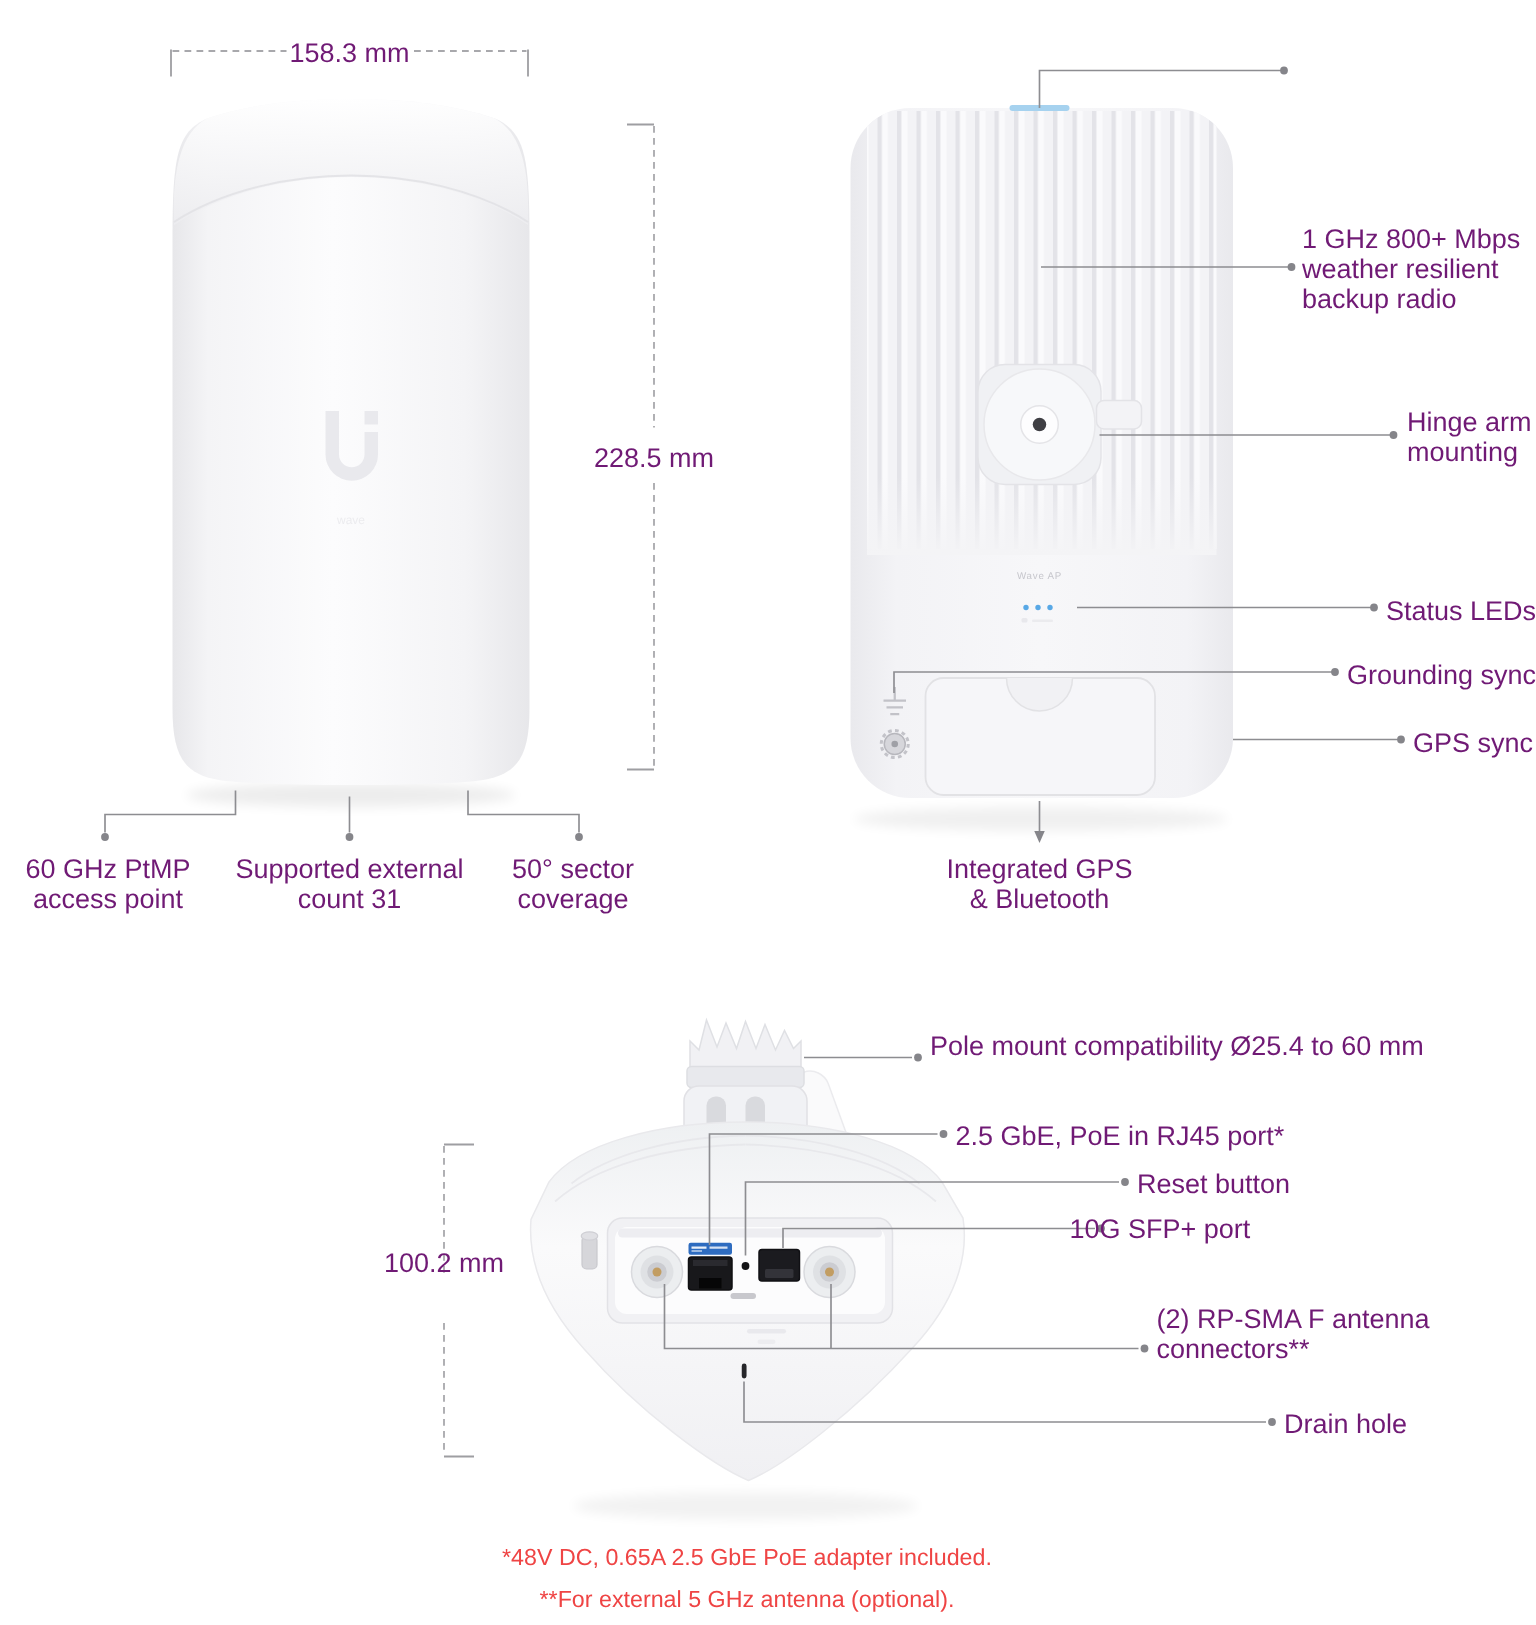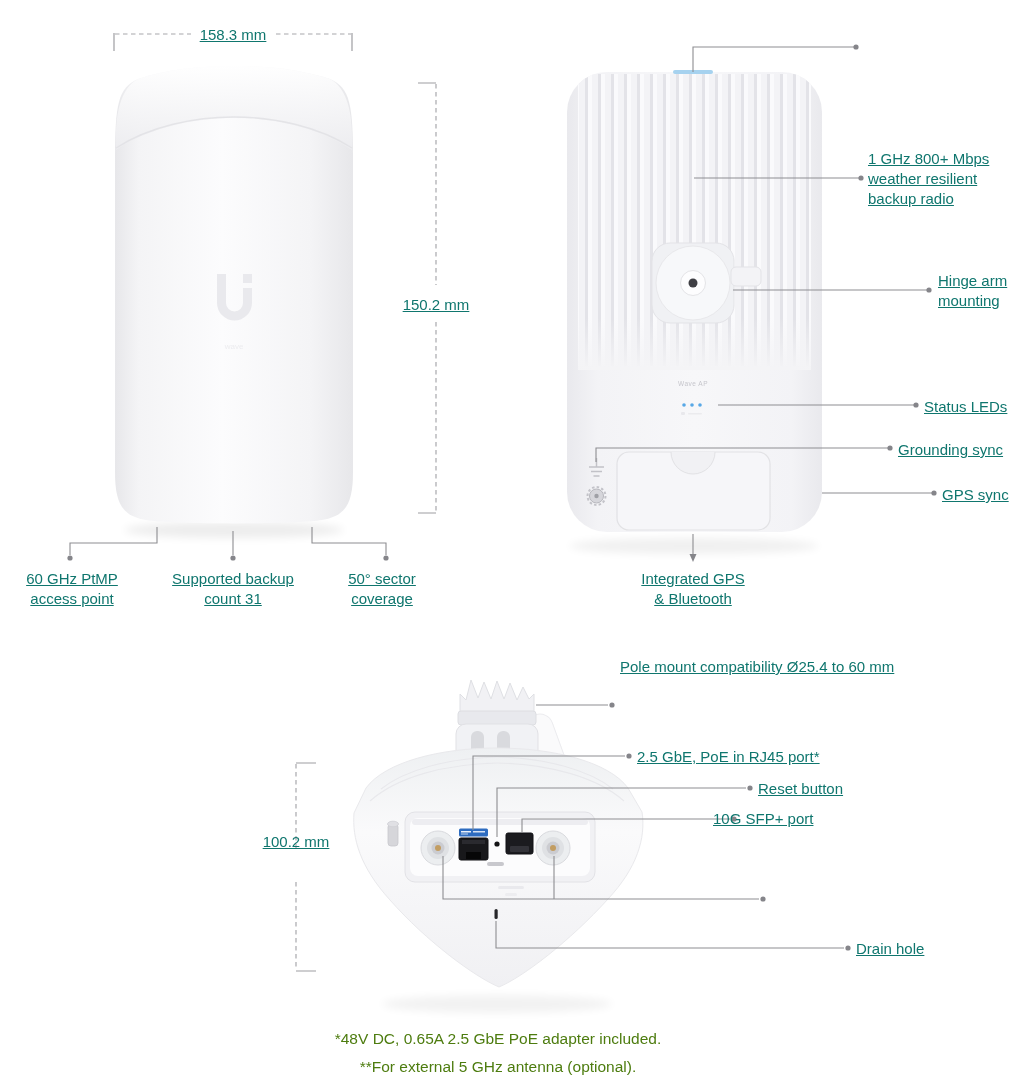--- a/index.html
+++ b/index.html
@@ -1,21 +1,21 @@
 <!DOCTYPE html>
 <html><head>
 <meta charset="utf-8">
 <style>
   html,body{margin:0;padding:0;background:#ffffff;}
   #stage{position:relative;width:1024px;height:1083px;background:#ffffff;overflow:hidden;
          font-family:"Liberation Sans",sans-serif;}
   #art{position:absolute;left:0;top:0;}
-  .lbl{position:absolute;font-size:15px;line-height:20px;color:#0f766e;white-space:nowrap;text-decoration:underline;}
+  .lbl{position:absolute;font-size:18px;line-height:20px;color:#701a75;white-space:nowrap;}
   .ctr{text-align:center;transform:translateX(-50%);}
-  .fnote{position:absolute;font-size:15.5px;line-height:20px;color:#4d7c0f;white-space:nowrap;
+  .fnote{position:absolute;font-size:15.5px;line-height:20px;color:#ef4444;white-space:nowrap;
          text-align:center;transform:translateX(-50%);}
 </style>
 </head>
 <body>
 
 <div id="stage">
 
 <svg id="art" width="1024" height="1083" viewBox="0 0 1024 1083">
   <defs>
     <linearGradient id="gFront" x1="0" y1="0" x2="1" y2="0">
@@ -236,29 +236,29 @@
           <circle cx="629" cy="756" r="2.6"></circle>
           <circle cx="750" cy="788" r="2.6"></circle>
       <circle cx="734" cy="819" r="2.6"></circle>
           <circle cx="763" cy="899" r="2.6"></circle>
           <circle cx="848" cy="948" r="2.6"></circle>
     </g>
   </g>
 </svg>
 
   <div class="lbl ctr" style="left:233px;top:25px">158.3 mm</div>
-  <div class="lbl ctr" style="left:436px;top:295px">150.2 mm</div>
+  <div class="lbl ctr" style="left:436px;top:295px">228.5 mm</div>
   <div class="lbl ctr" style="left:296px;top:832px">100.2 mm</div>
 
   <div class="lbl ctr" style="left:72px;top:569px">
     <div>60 GHz PtMP</div>
     <div>access point</div>
   </div>
   <div class="lbl ctr" style="left:233px;top:569px">
-    <div>Supported backup</div>
+    <div>Supported external</div>
     <div>count 31</div>
   </div>
   <div class="lbl ctr" style="left:382px;top:569px">
     <div>50° sector</div>
     <div>coverage</div>
   </div>
 
   <div class="lbl" style="left:868px;top:149px">
     <div>1 GHz 800+ Mbps</div>
     <div>weather resilient</div>
@@ -275,32 +275,36 @@
     <div>Grounding sync</div>
   </div>
   <div class="lbl" style="left:942px;top:485px">
     <div>GPS sync</div>
   </div>
   <div class="lbl ctr" style="left:693px;top:569px">
     <div>Integrated GPS</div>
     <div>&amp; Bluetooth</div>
   </div>
 
-  <div class="lbl" style="left:620px;top:657px">
+  <div class="lbl" style="left:620px;top:687px">
     <div>Pole mount compatibility Ø25.4 to 60 mm</div>
   </div>
   <div class="lbl" style="left:637px;top:747px">
     <div>2.5 GbE, PoE in RJ45 port*</div>
   </div>
   <div class="lbl" style="left:758px;top:779px">
     <div>Reset button</div>
   </div>
   <div class="lbl" style="left:713px;top:809px">
     <div>10G SFP+ port</div>
   </div>
+  <div class="lbl" style="left:771px;top:869px">
+    <div>(2) RP-SMA F antenna</div>
+    <div>connectors**</div>
+  </div>
   <div class="lbl" style="left:856px;top:939px">
     <div>Drain hole</div>
   </div>
 
   <div class="fnote" style="left:498px;top:1029px">*48V DC, 0.65A 2.5 GbE PoE adapter included.</div>
   <div class="fnote" style="left:498px;top:1057px">**For external 5 GHz antenna (optional).</div>
 
 </div>
 
 </body></html>

